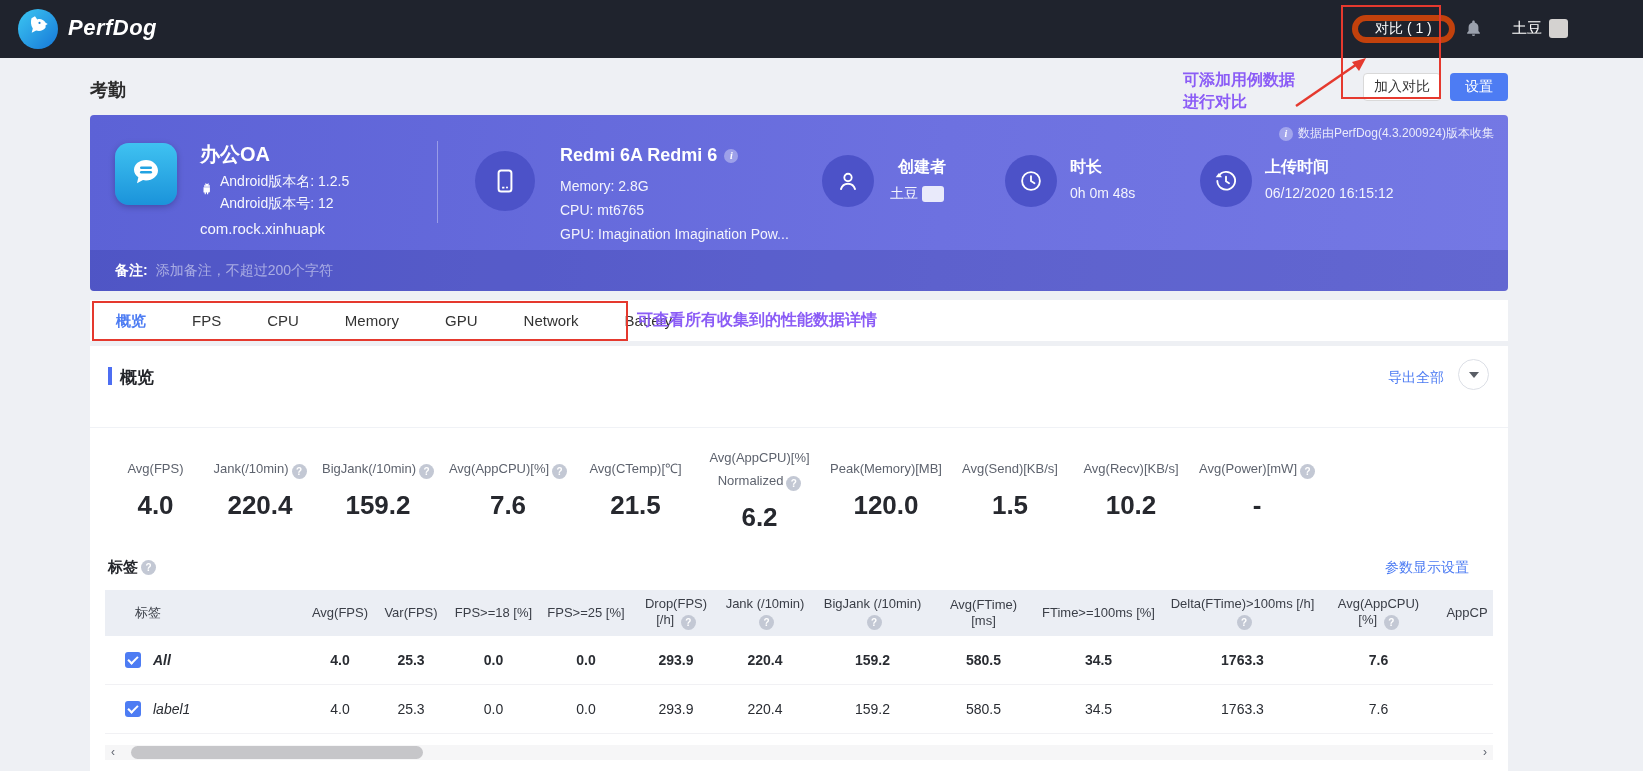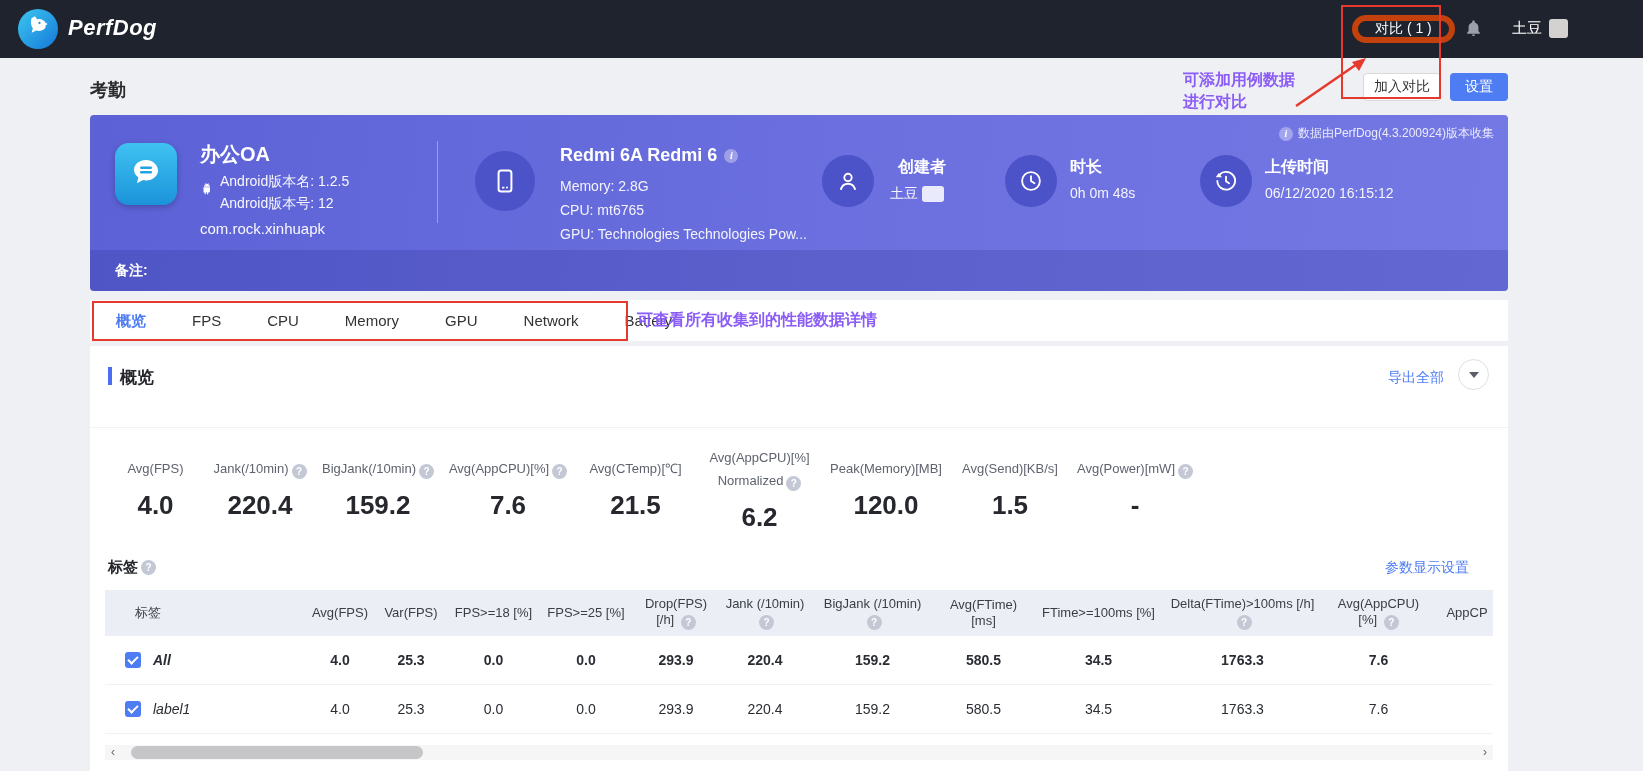--- a/index.html
+++ b/index.html
@@ -182,21 +182,21 @@
         <line x1="9.5" y1="17.6" x2="11.5" y2="17.6" stroke="#fff" stroke-width="1.5"></line>
         <circle cx="13.7" cy="17.6" r=".9" fill="#fff"></circle>
       </svg>
   </div>
   <div class="dev-name">
     <span>Redmi 6A Redmi 6</span>
     <span class="i-circ">i</span>
   </div>
   <div class="dev-line dl1">Memory: 2.8G</div>
   <div class="dev-line dl2">CPU: mt6765</div>
-  <div class="dev-line dl3">GPU: Technologies Technologies Pow...</div>
+  <div class="dev-line dl3">GPU: Imagination Imagination Pow...</div>
 
   <div class="circle-ic meta-circle c-creator">
     <svg width="26" height="26" viewBox="0 0 24 24">
         <circle cx="12" cy="8.7" r="3.4" fill="none" stroke="#fff" stroke-width="1.7"></circle>
         <path d="M5.5 19.5c1-3.4 3.5-5 6.5-5s5.5 1.6 6.5 5" fill="none" stroke="#fff" stroke-width="1.7" stroke-linecap="round"></path>
       </svg>
   </div>
   <div class="meta-label ml-creator">创建者</div>
   <div class="meta-value mv-creator">
     <span>土豆</span>
@@ -217,20 +217,21 @@
         <path d="M5.2 7.5A8.2 8.2 0 1 1 4 12" fill="none" stroke="#fff" stroke-width="1.7" stroke-linecap="round"></path>
         <polygon points="2.5,8.6 8.3,8.6 5.4,4.6" fill="#fff"></polygon>
         <path d="M12 8v4.3l2.8 1.8" fill="none" stroke="#fff" stroke-width="1.7" stroke-linecap="round"></path>
       </svg>
   </div>
   <div class="meta-label ml-upload">上传时间</div>
   <div class="meta-value mv-upload">06/12/2020 16:15:12</div>
 
   <div class="remark-band">
     <span class="remark-label">备注:</span>
+    <span class="remark-input">添加备注，不超过200个字符</span>
   </div>
 </div>
 
 <div class="tabs-row" id="tabs">
     <div class="tab active">概览</div>
     <div class="tab">FPS</div>
     <div class="tab">CPU</div>
     <div class="tab">Memory</div>
     <div class="tab">GPU</div>
     <div class="tab">Network</div>
@@ -287,20 +288,26 @@
         <div class="m-label">
           <span class="lbl-wrap">Peak(Memory)[MB]</span>
         </div>
         <div class="m-value">120.0</div>
       </div>
       <div class="metric" style="width: 120px;">
         <div class="m-label">
           <span class="lbl-wrap">Avg(Send)[KB/s]</span>
         </div>
         <div class="m-value">1.5</div>
+      </div>
+      <div class="metric" style="width: 122px;">
+        <div class="m-label">
+          <span class="lbl-wrap">Avg(Recv)[KB/s]</span>
+        </div>
+        <div class="m-value">10.2</div>
       </div>
       <div class="metric" style="width: 130px;">
         <div class="m-label">
           <span class="lbl-wrap">Avg(Power)[mW]<span class="qicon"></span></span>
         </div>
         <div class="m-value">-</div>
       </div>
     </div>
 
   <div class="labels-title">

